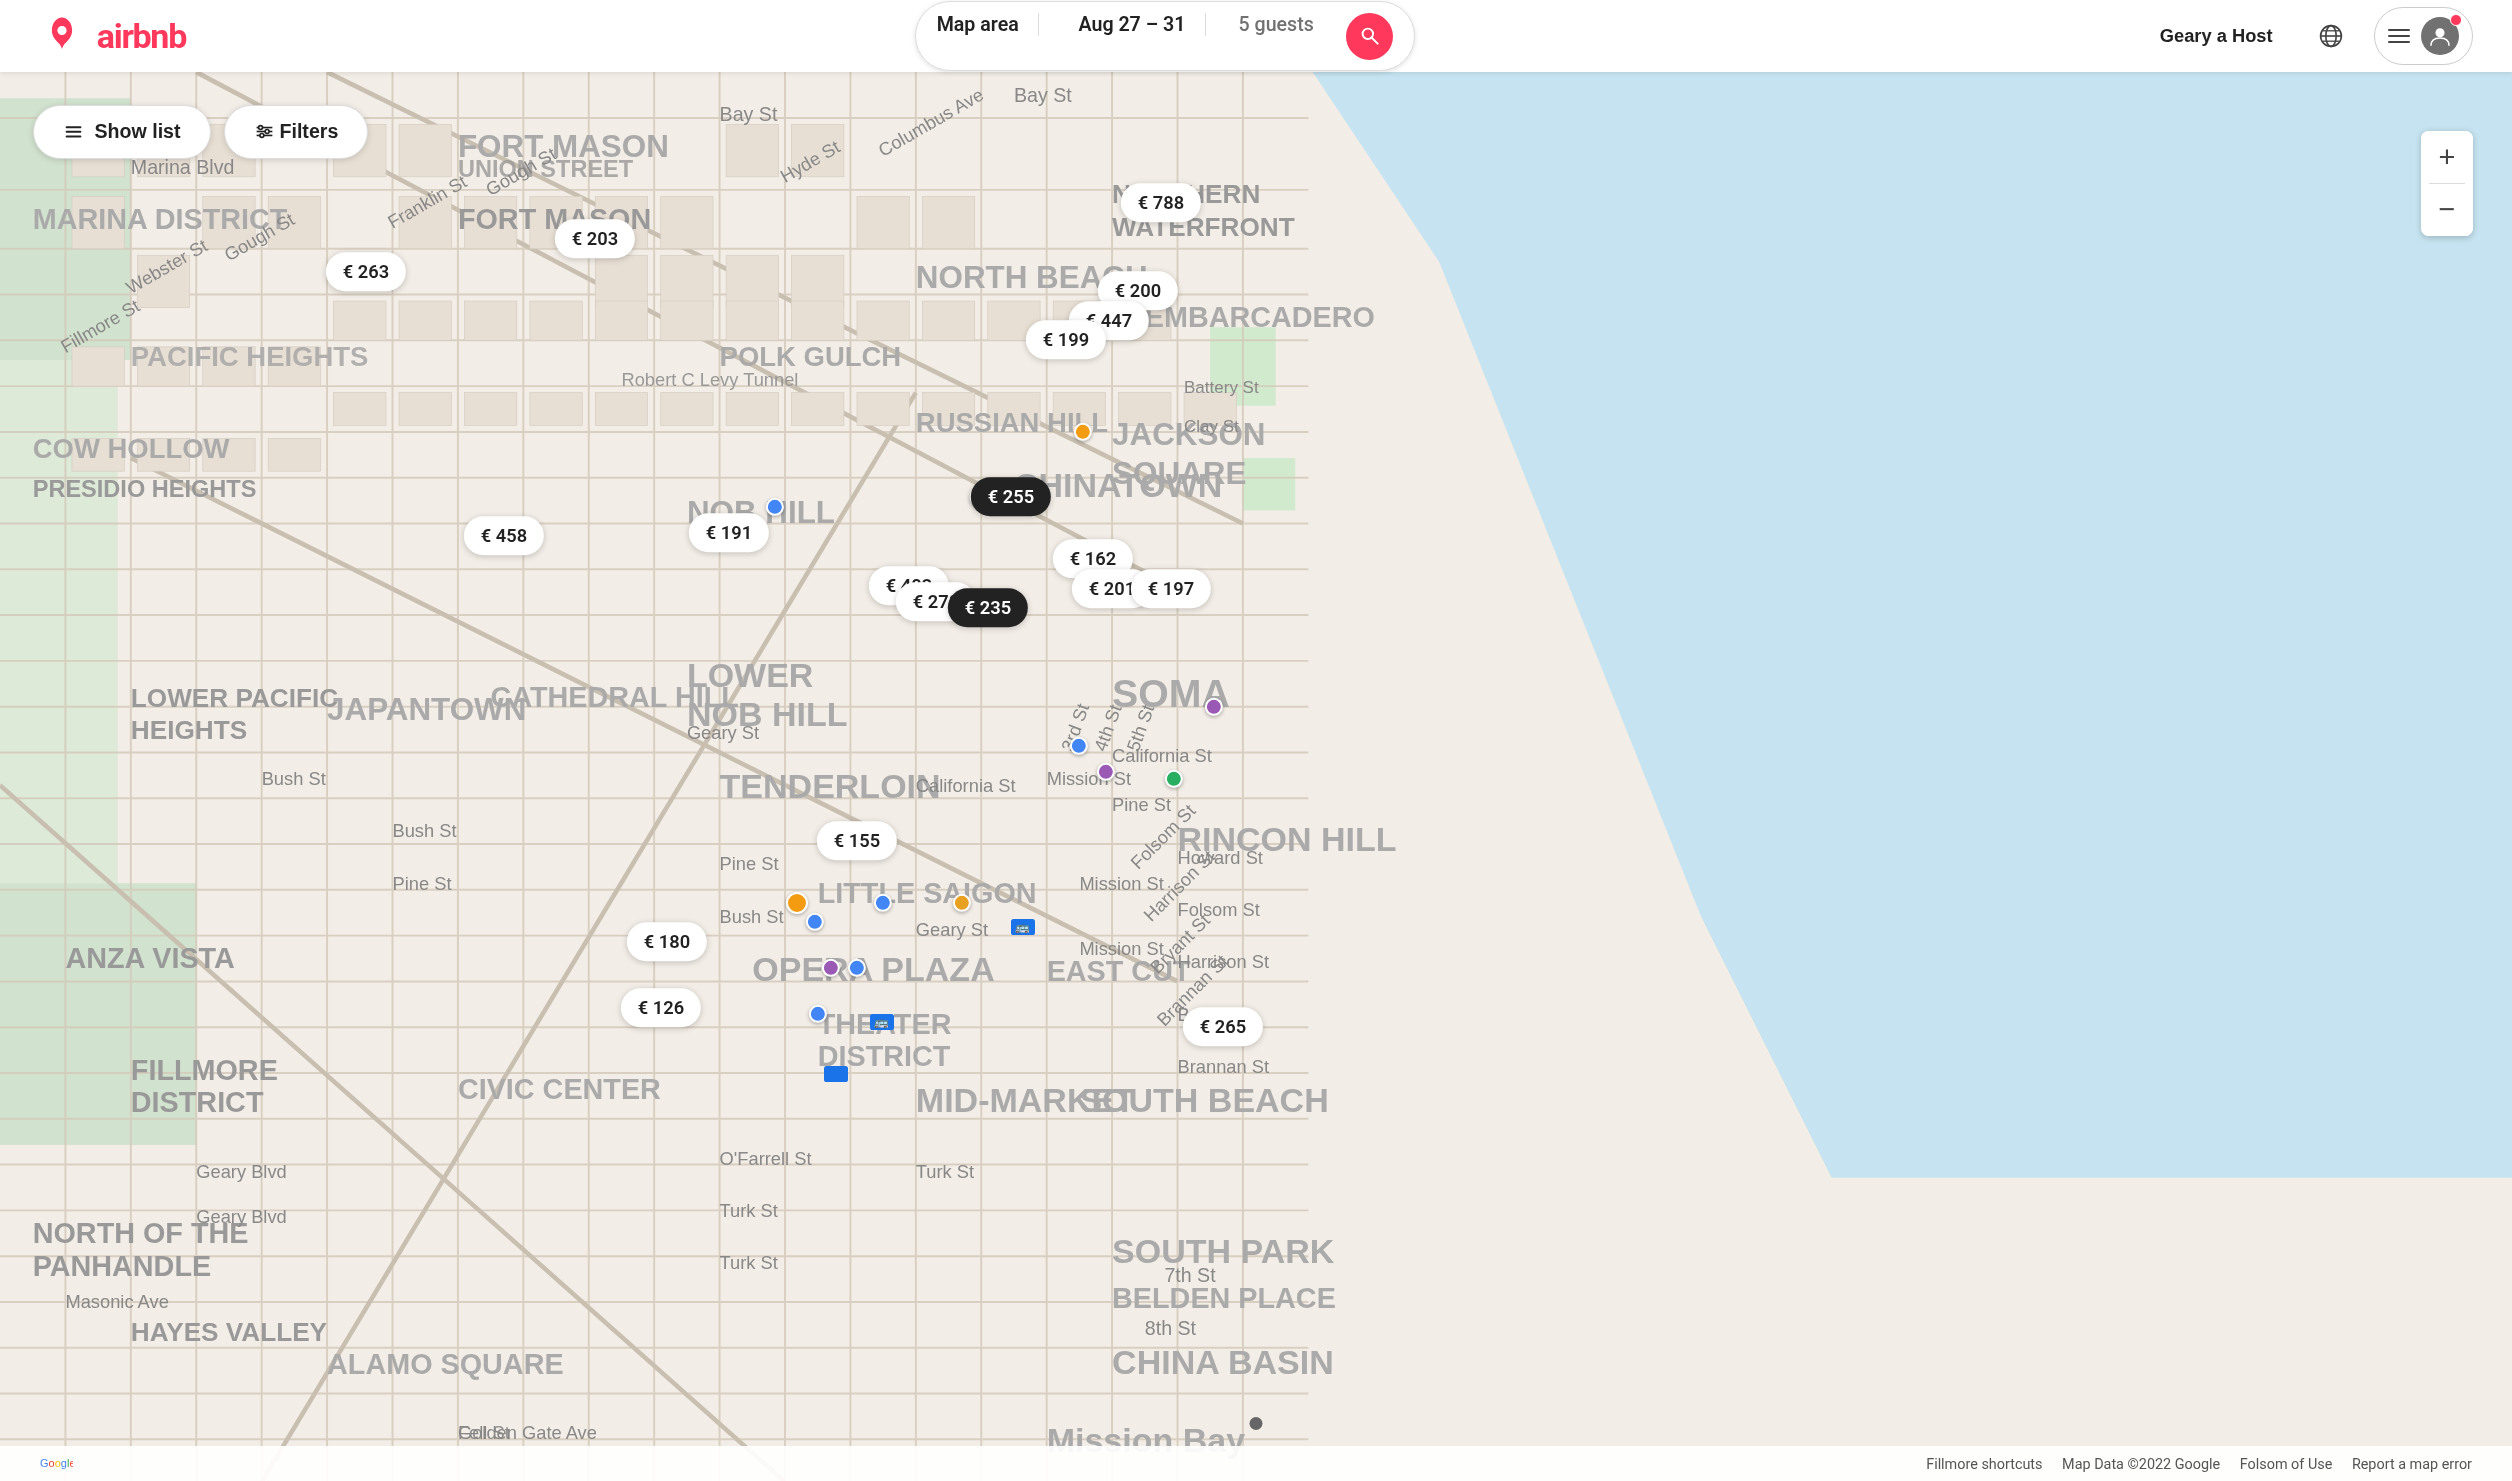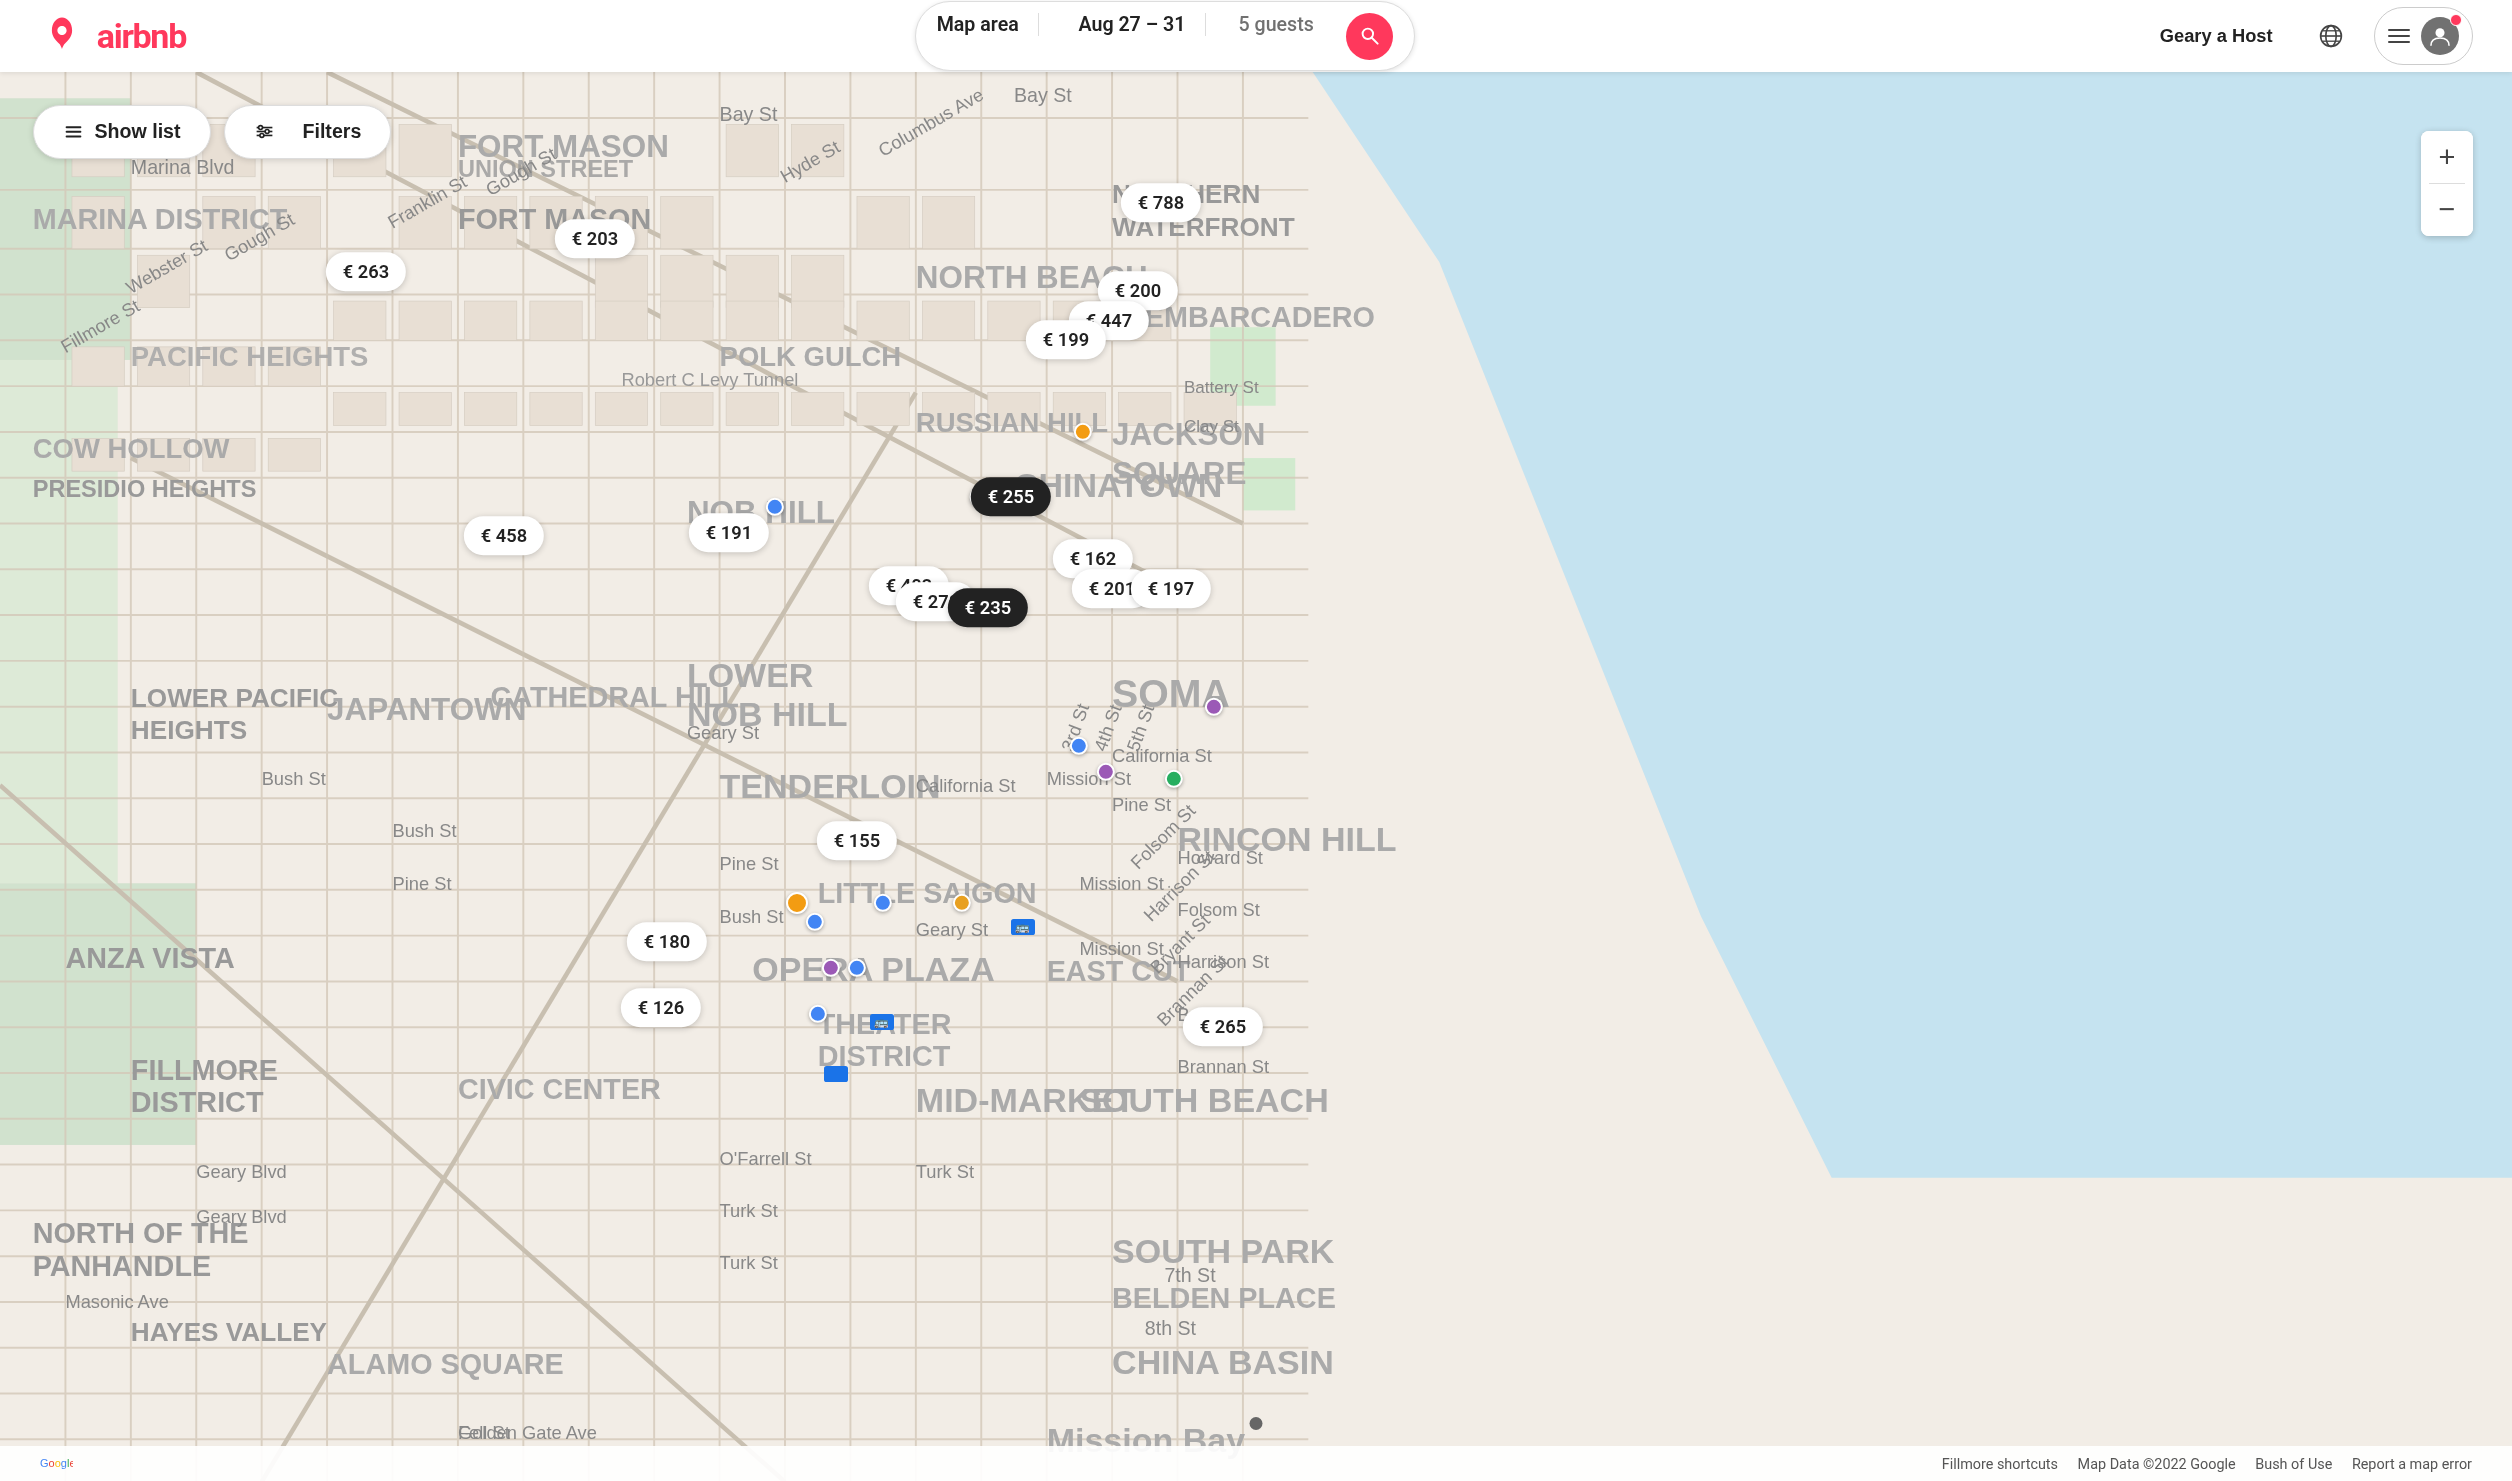--- a/index.html
+++ b/index.html
@@ -642,21 +642,21 @@
 <div id="map-controls" style="position:absolute;top:105px;left:33px;display:flex;gap:13px;z-index:50;">
   <button id="show-list-btn" style="background:white;border:1px solid #ddd;border-radius:39px;padding:14.4px 29px;display:flex;align-items:center;gap:10.5px;font-size:19.6px;font-weight:600;color:#222;cursor:pointer;box-shadow:0 1.3px 6.5px rgba(0,0,0,0.15);">
     <svg width="21" height="21" viewBox="0 0 32 32" fill="none">
       <rect x="4" y="8" width="24" height="3" rx="1.5" fill="#222"></rect>
       <rect x="4" y="15" width="24" height="3" rx="1.5" fill="#222"></rect>
       <rect x="4" y="22" width="24" height="3" rx="1.5" fill="#222"></rect>
     </svg>
     <span>Show list</span>
   </button>
 
-  <button id="filters-btn" style="background:white;border:1px solid #ddd;border-radius:39px;padding:14.4px 29px;display:flex;gap:28px;font-size:19.6px;font-weight:600;color:#222;cursor:pointer;box-shadow:0 1.3px 6.5px rgba(0,0,0,0.15);">
+  <button id="filters-btn" style="background:white;border:1px solid #ddd;border-radius:39px;padding:14.4px 29px;display:flex;gap:5px;font-size:19.6px;font-weight:600;color:#222;cursor:pointer;box-shadow:0 1.3px 6.5px rgba(0,0,0,0.15);">
     <svg width="21" height="21" viewBox="0 0 32 32" fill="none">
       <line x1="4" y1="10" x2="28" y2="10" stroke="#222" stroke-width="2.5"></line>
       <line x1="4" y1="16" x2="28" y2="16" stroke="#222" stroke-width="2.5"></line>
       <line x1="4" y1="22" x2="28" y2="22" stroke="#222" stroke-width="2.5"></line>
       <circle cx="10" cy="10" r="3" fill="white" stroke="#222" stroke-width="2.5"></circle>
       <circle cx="20" cy="16" r="3" fill="white" stroke="#222" stroke-width="2.5"></circle>
       <circle cx="12" cy="22" r="3" fill="white" stroke="#222" stroke-width="2.5"></circle>
     </svg>
     <span>Filters</span>
   </button>
@@ -720,19 +720,19 @@
     <svg width="33" height="19.6" viewBox="0 0 150 60" style="font-size:24px">
       <text x="0" y="46" font-size="50" font-family="Arial" font-weight="500">
         <tspan fill="#4285F4">G</tspan><tspan fill="#EA4335">o</tspan><tspan fill="#FBBC05">o</tspan><tspan fill="#4285F4">g</tspan><tspan fill="#34A853">l</tspan><tspan fill="#EA4335">e</tspan>
       </text>
     </svg>
   </div>
 
   <div id="footer-links" style="display:flex;gap:19.6px;">
     <a href="#" style="color:#555;text-decoration:none;font-size:14.4px;">Fillmore shortcuts</a>
     <a href="#" style="color:#555;text-decoration:none;font-size:14.4px;">Map Data ©2022 Google</a>
-    <a href="#" style="color:#555;text-decoration:none;font-size:14.4px;">Bush of Use</a>
+    <a href="#" style="color:#555;text-decoration:none;font-size:14.4px;">Folsom of Use</a>
     <a href="#" style="color:#555;text-decoration:none;font-size:14.4px;">Report a map error</a>
   </div>
 </div>
 
 <div style="position:absolute;bottom:52px;left:50%;transform:translateX(-50%);width:13px;height:13px;background:#666;border-radius:50%;z-index:50;"></div>
 
 
 </body></html>

